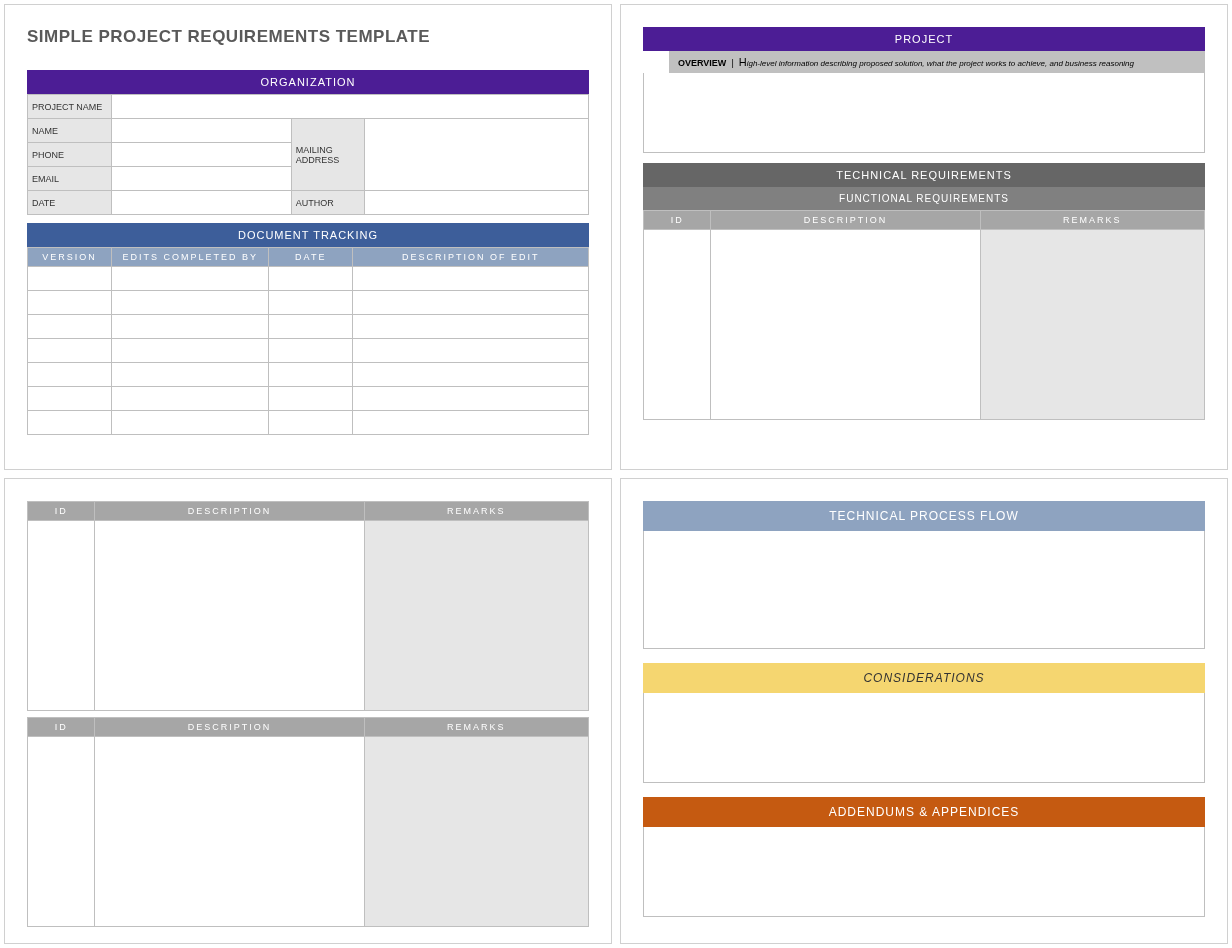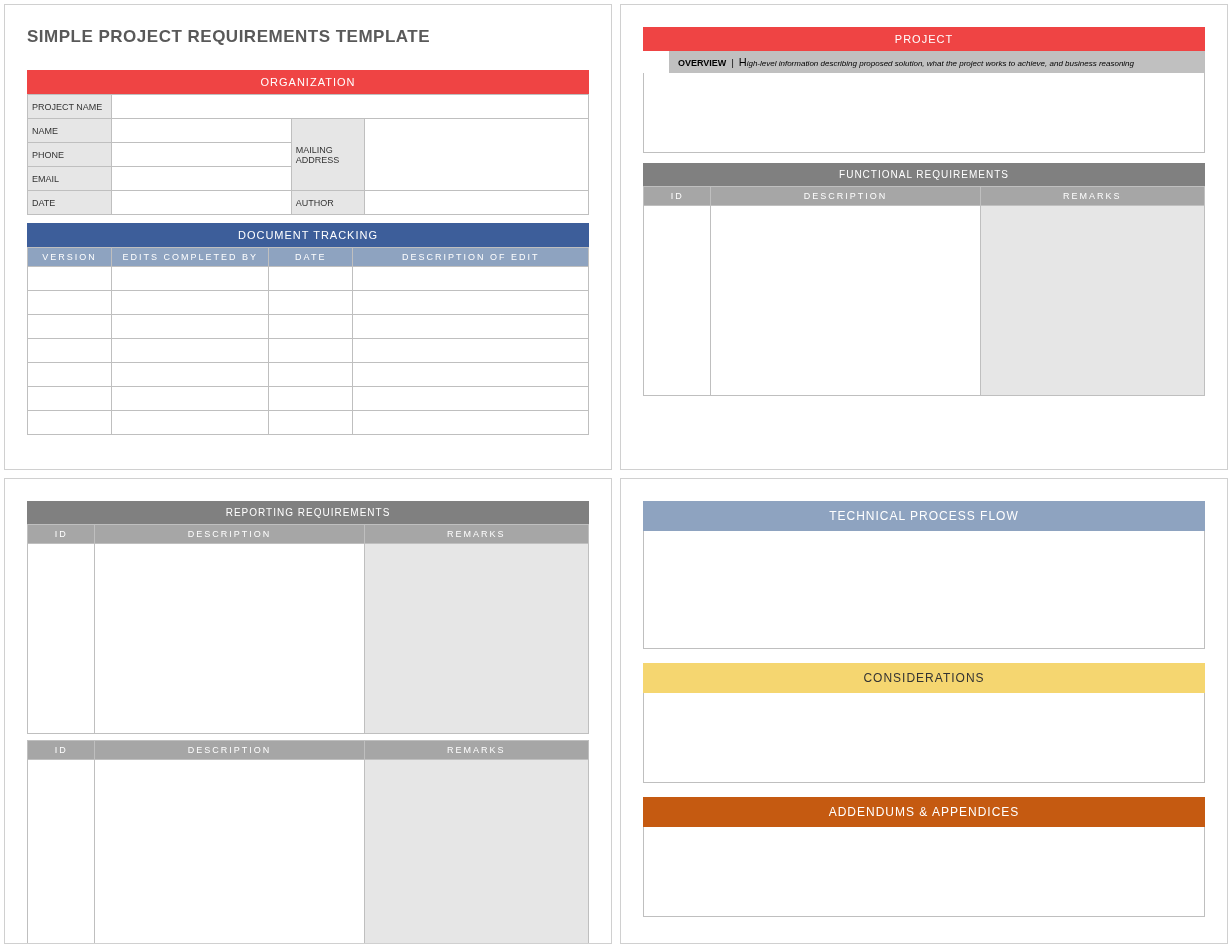--- a/index.html
+++ b/index.html
@@ -27,28 +27,28 @@
     letter-spacing: 0.5px;
     margin-bottom: 23px;
   }
   .bar {
     text-align: center;
     font-size: 11px;
     letter-spacing: 1px;
     padding: 6px 4px;
     font-weight: 500;
   }
-  .bar-dark   { background: #ef4444; color: #fff; }
+  .bar-dark   { background: #4c1d95; color: #fff; }
   .bar-gray1  { background: #666666; color: #fff; }
   .bar-gray2  { background: #808080; color: #fff; font-size: 10px; }
   .bar-gray3  { background: #a6a6a6; color: #fff; font-size: 9px; letter-spacing: 2px; padding: 4px; }
   .bar-blue1  { background: #3d5e9a; color: #fff; }
   .bar-blue2  { background: #8ea3c0; color: #fff; font-size: 9px; letter-spacing: 2px; padding: 4px;}
   .bar-slate  { background: #8ea3c0; color: #fff; font-size: 12px; padding: 8px;}
-  .bar-yellow { background: #f5d670; color: #333; font-size: 12px; padding: 8px;}
+  .bar-yellow { background: #f5d670; color: #333; font-size: 12px; padding: 8px; font-style: italic;}
   .bar-orange { background: #c55a11; color: #fff; font-size: 12px; padding: 8px;}
   .bar-ltgray { background: #c0c0c0; color: #000; font-size: 9px; text-align:left; padding: 5px 8px; margin-left: 26px;}
 
   table { width: 100%; border-collapse: collapse; table-layout: fixed; }
   td, th { border: 1px solid #bfbfbf; font-size: 9px; color: #333; }
   .lbl { background: #e6e6e6; text-align: left; padding: 6px 4px; font-size: 9px; color: #333;}
   .val { background: #fff; height: 24px; }
 
   .track-row td { height: 24px; background: #fff; }
   .req-body td { height: 190px; vertical-align: top; }
@@ -175,20 +175,21 @@
   <div class="bar bar-dark">PROJECT</div>
   <div class="bar-ltgray" style="border-left:1px solid #bfbfbf;border-right:1px solid #bfbfbf;">
     <b>OVERVIEW</b>
     <span>&nbsp;|&nbsp;</span>
     <span class="overview-firstchar">H</span><span class="overview-rest">igh-level information describing proposed solution, what the project works to achieve, and business reasoning</span>
   </div>
   <div class="content-box" style="height:80px"></div>
 
   <div style="height:10px"></div>
 
+  <div class="bar bar-gray1">TECHNICAL REQUIREMENTS</div>
   <div class="bar bar-gray2">FUNCTIONAL REQUIREMENTS</div>
   <table>
     <colgroup>
         <col style="width:12%">
         <col style="width:48%">
         <col style="width:40%">
       </colgroup>
     <tbody>
         <tr>
       <th class="bar bar-gray3">ID</th>
@@ -198,21 +199,20 @@
     <tr class="req-body">
       <td></td>
           <td></td>
           <td class="remarks"></td>
     </tr>
   </tbody>
     </table>
 </div>
 
 <div class="page">
-  <div class="bar bar-gray2">REPORTING REQUIREMENTS</div>
   <table>
     <colgroup>
         <col style="width:12%">
         <col style="width:48%">
         <col style="width:40%">
       </colgroup>
     <tbody>
         <tr>
       <th class="bar bar-gray3">ID</th>
       <th class="bar bar-gray3">DESCRIPTION</th>

